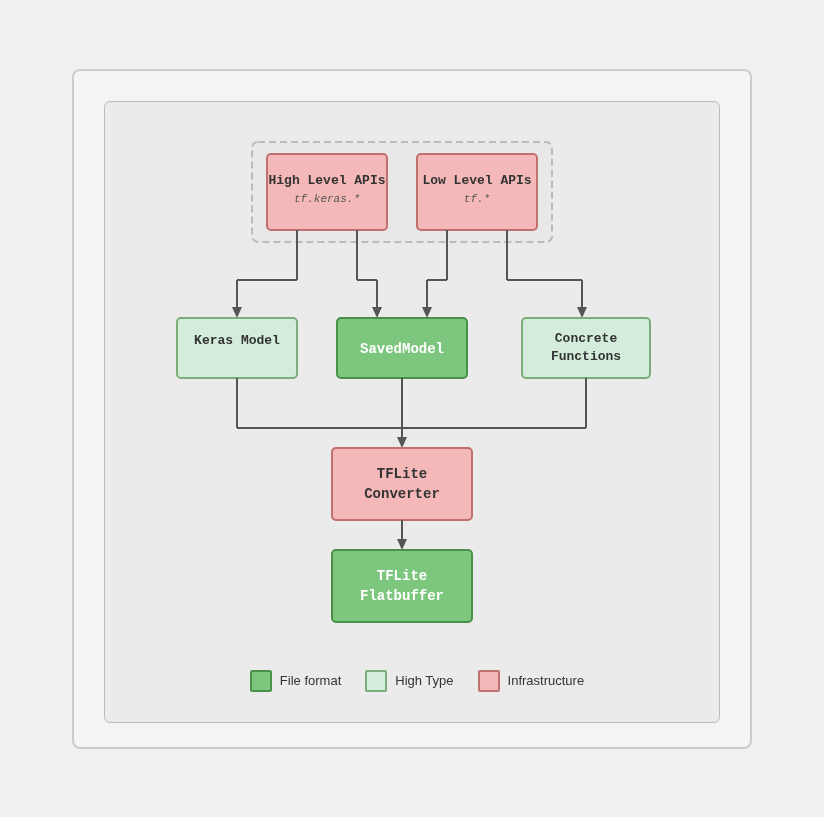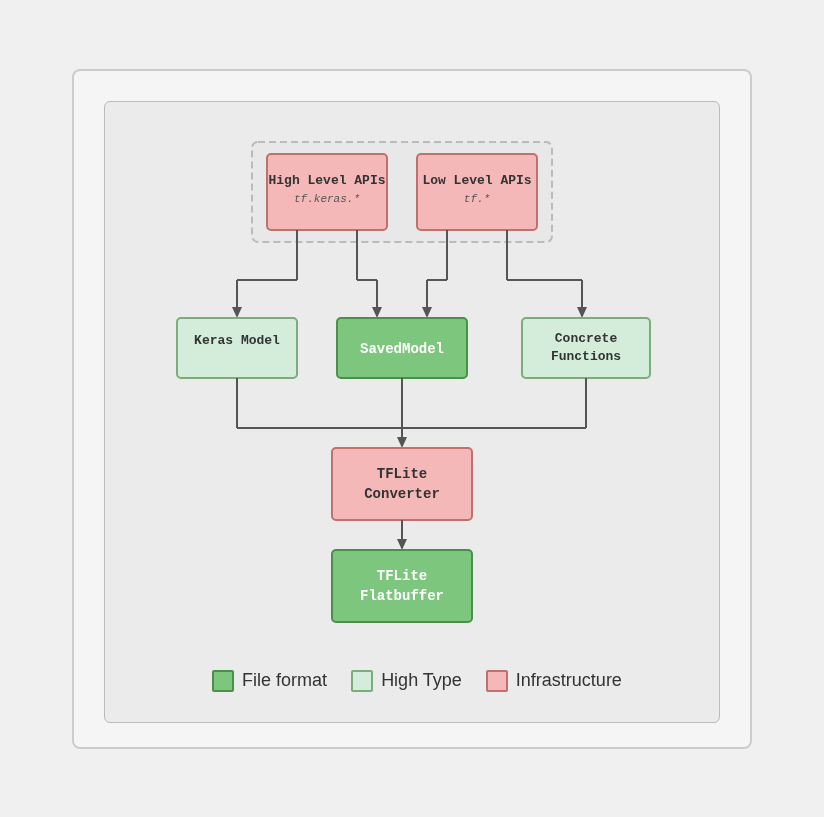--- a/index.html
+++ b/index.html
@@ -46,21 +46,21 @@
       margin-top: 18px;
       padding-left: 10px;
     }
 
     .legend-item {
       display: flex;
       flex-direction: row;
       align-items: center;
       gap: 8px;
       font-family: Arial, sans-serif;
-      font-size: 18px;
+      font-size: 13px;
       color: #333;
     }
 
     .legend-swatch {
       width: 22px;
       height: 22px;
       border: 2px solid;
       border-radius: 2px;
       flex-shrink: 0;
     }

